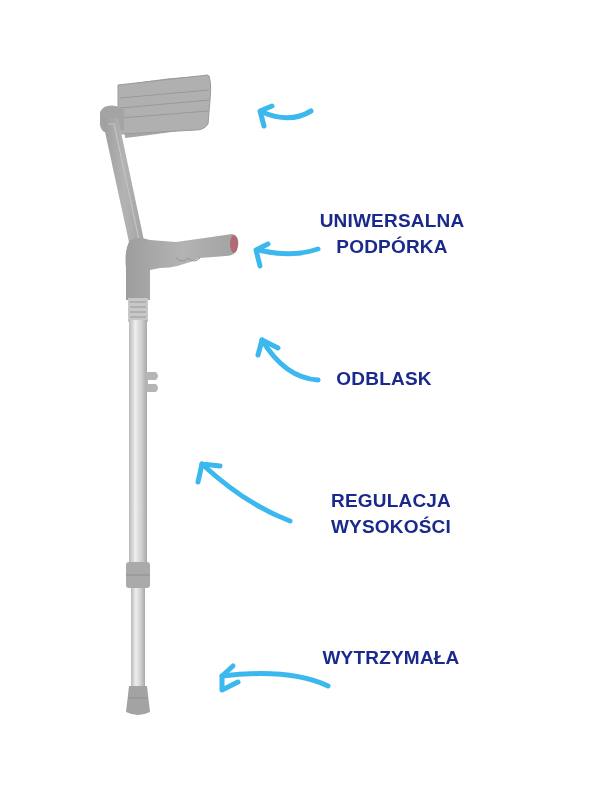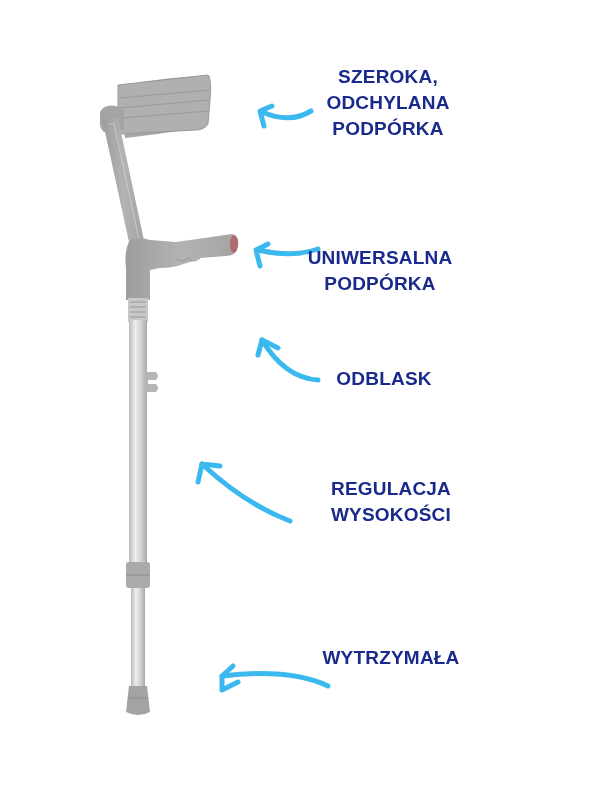--- a/index.html
+++ b/index.html
@@ -91,36 +91,31 @@
         <path d="M290 521 Q245 504 202 464"></path>
         <path d="M202 464 L220 466 M202 464 L198 482"></path>
       </g>
       <g>
         <path d="M328 686 Q290 668 222 676"></path>
         <path d="M222 676 L233 666 M222 676 L222 690 L238 682"></path>
       </g>
     </g>
   </svg>
 
-  <div class="label" style="left:388px; top:64px;">
-    <span>SZEROKA,</span>
-    <span>ODCHYLANA</span>
-    <span>PODPÓRKA</span>
-  </div>
 
-  <div class="label" style="left:380px; top:208px;margin-top:37px;">
+  <div class="label" style="left:392px; top:208px;">
     <span>UNIWERSALNA</span>
     <span>PODPÓRKA</span>
   </div>
 
   <div class="label" style="left:384px; top:366px;">
     <span>ODBLASK</span>
   </div>
 
-  <div class="label" style="left:391px; top:476px;text-align:right;">
+  <div class="label" style="left:391px; top:488px;text-align:right;">
     <span>REGULACJA</span>
     <span>WYSOKOŚCI</span>
   </div>
 
   <div class="label" style="left:391px; top:645px;">
     <span>WYTRZYMAŁA</span>
   </div>
 
 </div>
 

